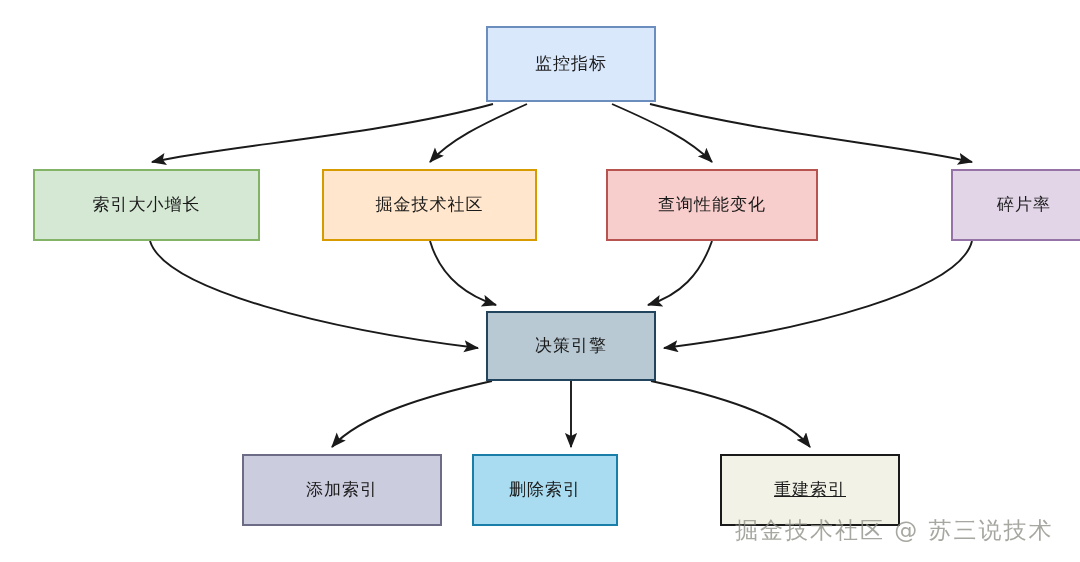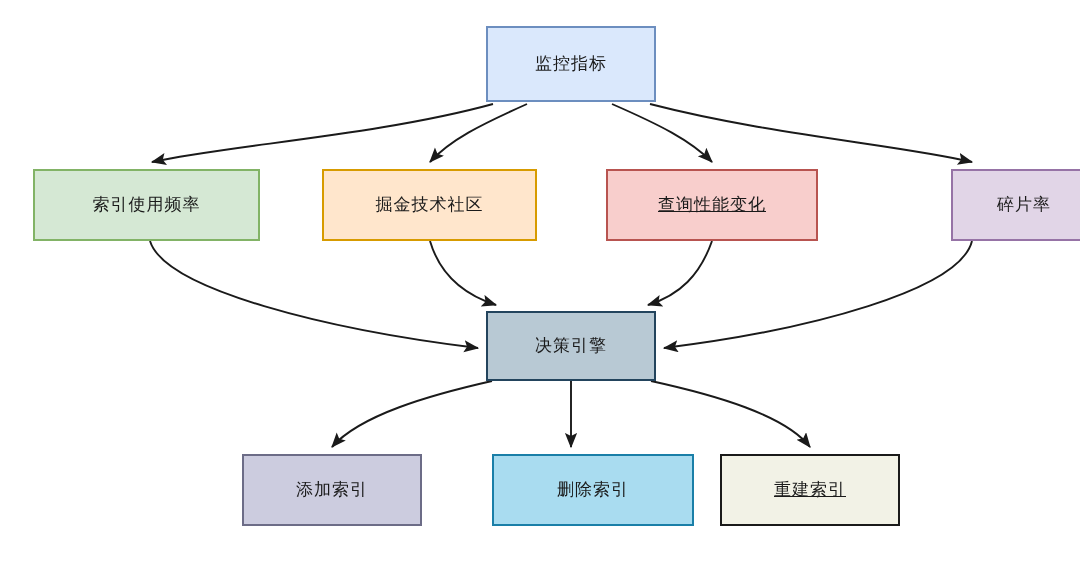--- a/index.html
+++ b/index.html
@@ -79,38 +79,39 @@
         <path d="M 571,381 L 571,447" fill="none" stroke="#1a1a1a" stroke-width="1.9" marker-end="url(#arrowhead)"></path>
         <path d="M 651,381 C 715,395 785,415 810,447" fill="none" stroke="#1a1a1a" stroke-width="1.9" marker-end="url(#arrowhead)"></path>
       </g>
   </svg>
 
   <div id="node-layer">
       <div class="node" style="left: 486px; top: 26px; width: 170px; height: 76px; background: rgb(218, 232, 252); border: 2px solid rgb(108, 142, 191);">
         <span class="node-label">监控指标</span>
       </div>
       <div class="node" style="left: 33px; top: 169px; width: 227px; height: 72px; background: rgb(213, 232, 212); border: 2px solid rgb(130, 179, 102);">
-        <span class="node-label">索引使用频率</span>
+        <span class="node-label">索引大小增长</span>
       </div>
       <div class="node" style="left: 322px; top: 169px; width: 215px; height: 72px; background: rgb(255, 230, 204); border: 2px solid rgb(215, 155, 0);">
         <span class="node-label">掘金技术社区</span>
       </div>
-      <div class="node" style="left: 606px; top: 169px; width: 212px; height: 72px; background: rgb(248, 206, 204); border: 2px solid rgb(184, 84, 80); text-decoration: underline;">
+      <div class="node" style="left: 606px; top: 169px; width: 212px; height: 72px; background: rgb(248, 206, 204); border: 2px solid rgb(184, 84, 80);">
         <span class="node-label">查询性能变化</span>
       </div>
       <div class="node" style="left: 951px; top: 169px; width: 146px; height: 72px; background: rgb(225, 213, 231); border: 2px solid rgb(150, 115, 166);">
         <span class="node-label">碎片率</span>
       </div>
       <div class="node" style="left: 486px; top: 311px; width: 170px; height: 70px; background: rgb(184, 201, 212); border: 2px solid rgb(35, 68, 93);">
         <span class="node-label">决策引擎</span>
       </div>
-      <div class="node" style="left: 242px; top: 454px; width: 180px; height: 72px; background: rgb(204, 204, 223); border: 2px solid rgb(108, 108, 135); text-align: right;">
+      <div class="node" style="left: 242px; top: 454px; width: 200px; height: 72px; background: rgb(204, 204, 223); border: 2px solid rgb(108, 108, 135); text-align: right;">
         <span class="node-label">添加索引</span>
       </div>
-      <div class="node" style="left: 492px; top: 454px; width: 202px; height: 72px; background: rgb(169, 220, 240); border: 2px solid rgb(26, 127, 168); text-align: center;">
+      <div class="node" style="left: 472px; top: 454px; width: 146px; height: 72px; background: rgb(169, 220, 240); border: 2px solid rgb(26, 127, 168); text-align: center;">
         <span class="node-label">删除索引</span>
       </div>
       <div class="node" style="left: 720px; top: 454px; width: 180px; height: 72px; background: rgb(242, 242, 230); border: 2px solid rgb(26, 26, 26); text-decoration: underline;">
         <span class="node-label">重建索引</span>
       </div>
     </div>
 
+  <div class="watermark">掘金技术社区 @ 苏三说技术</div>
 </div>
 
 </body></html>

